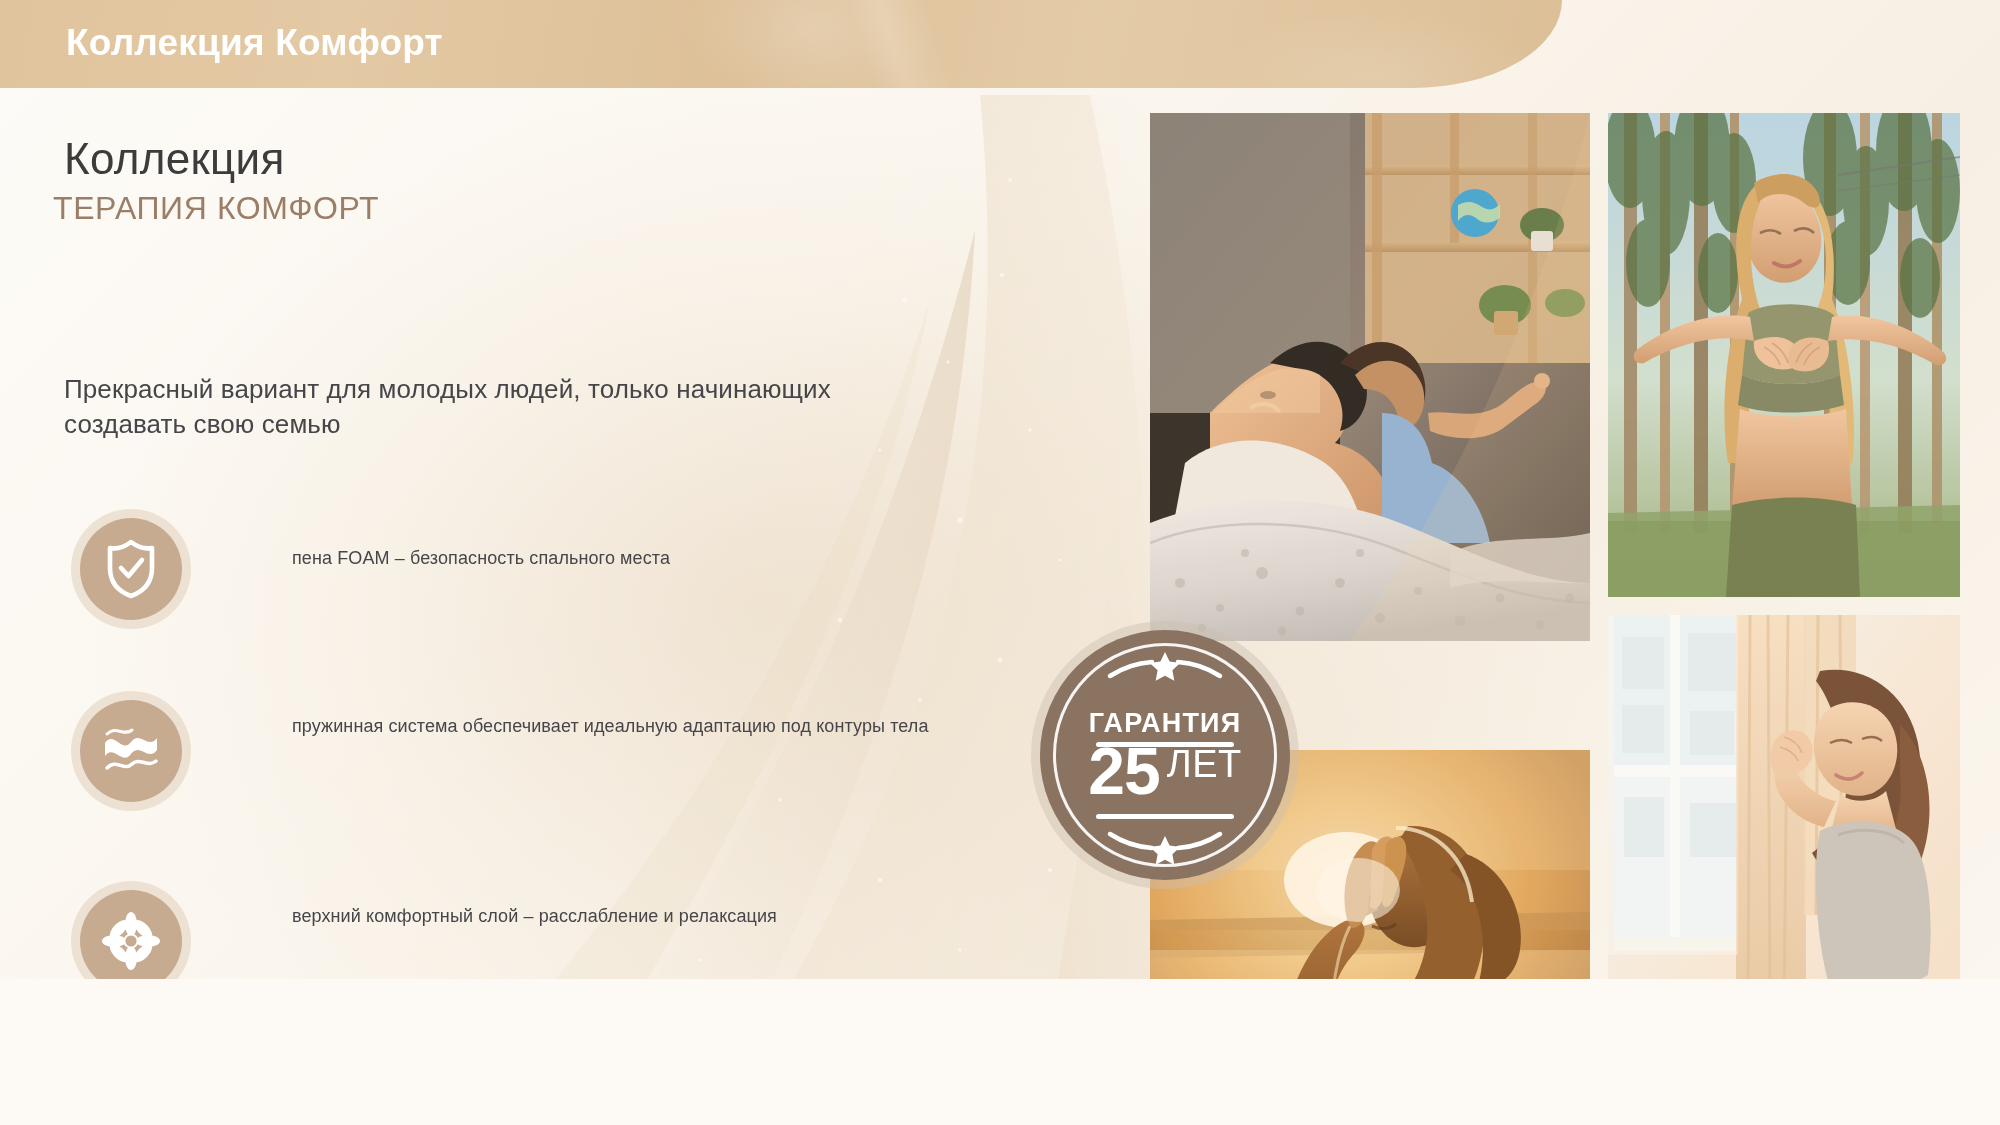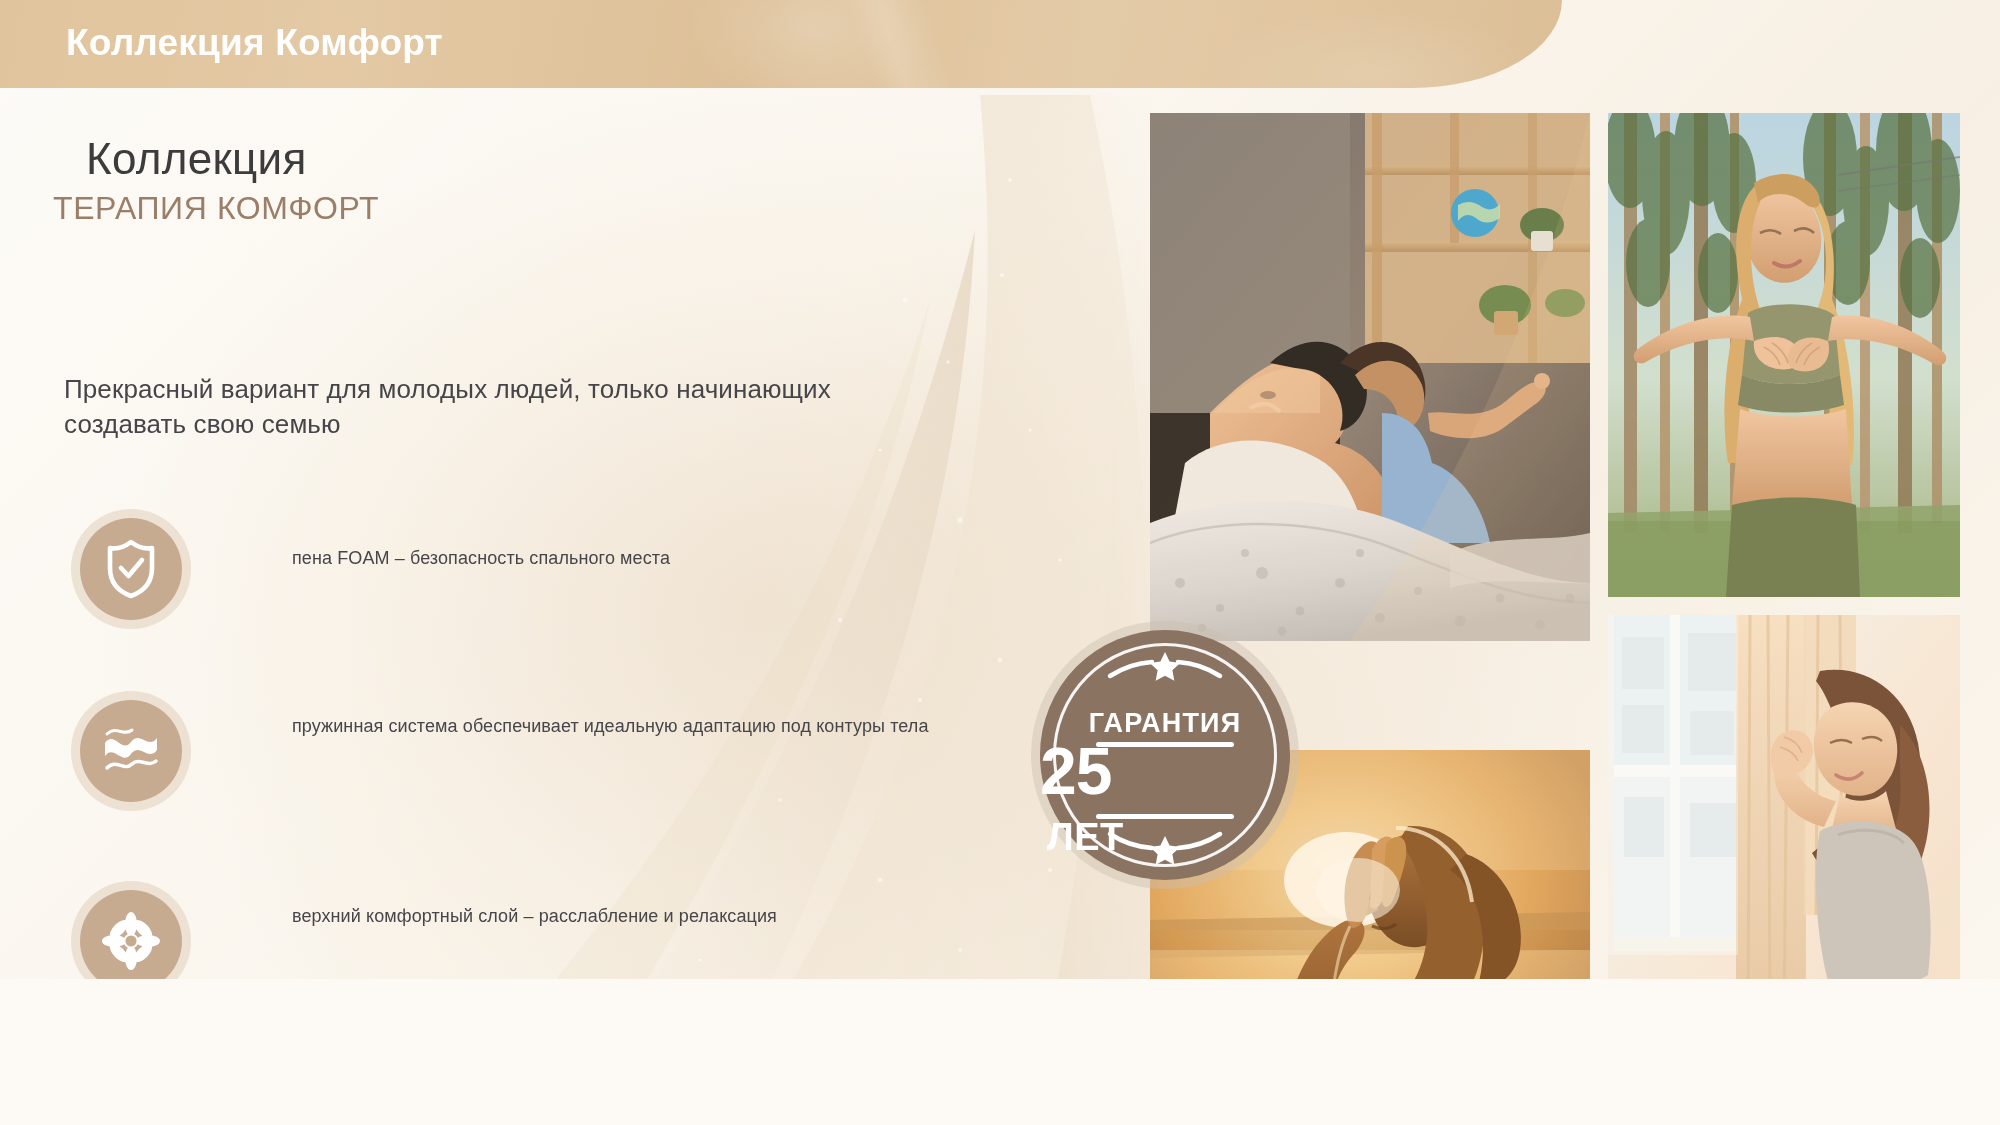--- a/index.html
+++ b/index.html
@@ -56,21 +56,20 @@
     font-family: "Liberation Sans", sans-serif;
     line-height: 1;
   }
   #logo-leaves { position: absolute; left: 96px; top: -4px; }
 
   
   #title-1 {
     position: absolute; left: 64px; top: 134px;
     font-size: 44px; color: #3c3c3c; font-weight: normal;
     letter-spacing: 0.3px;
-    margin-left: 22px;
   }
   #title-2 {
     position: absolute; left: 53px; top: 190px;
     font-size: 32px; color: #9b7e67; font-weight: normal;
     letter-spacing: 0.6px;
   }
   .para {
     position: absolute; left: 64px;
     font-size: 26px; color: #46464a; line-height: 1.35;
     letter-spacing: 0.1px;
@@ -126,29 +125,29 @@
     border: 3px solid rgba(255,255,255,0.93);
   }
   #badge-svg { position: absolute; left: 0; top: 0; width: 250px; height: 250px; }
   #badge-guarantee {
     position: absolute; left: 0; top: 78px; width: 250px;
     text-align: center; color: #fff; font-weight: bold;
     font-size: 27px; letter-spacing: 1.2px;
   }
   #badge-row {
     position: absolute; left: 0; top: 110px; width: 250px;
-    display: flex; align-items: flex-start; justify-content: center; flex-direction: column;
+    display: flex; align-items: flex-start; justify-content: center;
   }
   #badge-years {
     color: #fff; font-weight: bold; font-size: 66px; line-height: 0.95;
     letter-spacing: -1px;
   }
   #badge-unit {
-    color: #fff; font-weight: bold; font-size: 38px;
-    margin-left: 7px; margin-top: 13px; letter-spacing: 0.5px;
+    color: #fff; font-weight: normal; font-size: 38px;
+    margin-left: 7px; margin-top: 3px; letter-spacing: 0.5px;
   }
 </style>
 </head>
 <body>
 
 <div id="slide">
 
   <svg class="deco-svg" viewBox="0 0 2000 1125" preserveAspectRatio="none">
     <defs>
       <linearGradient id="pg1" x1="0" y1="0" x2="1" y2="1">

